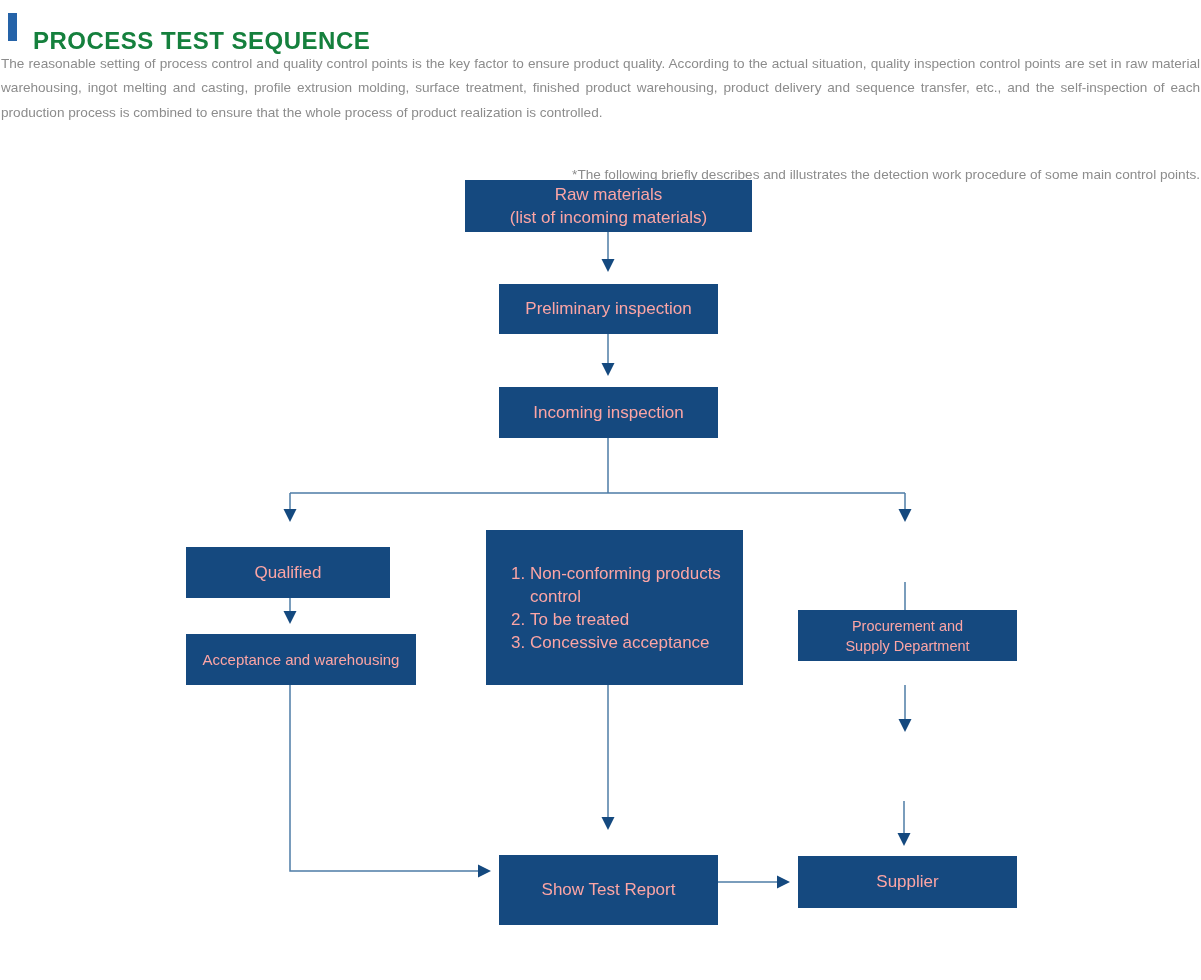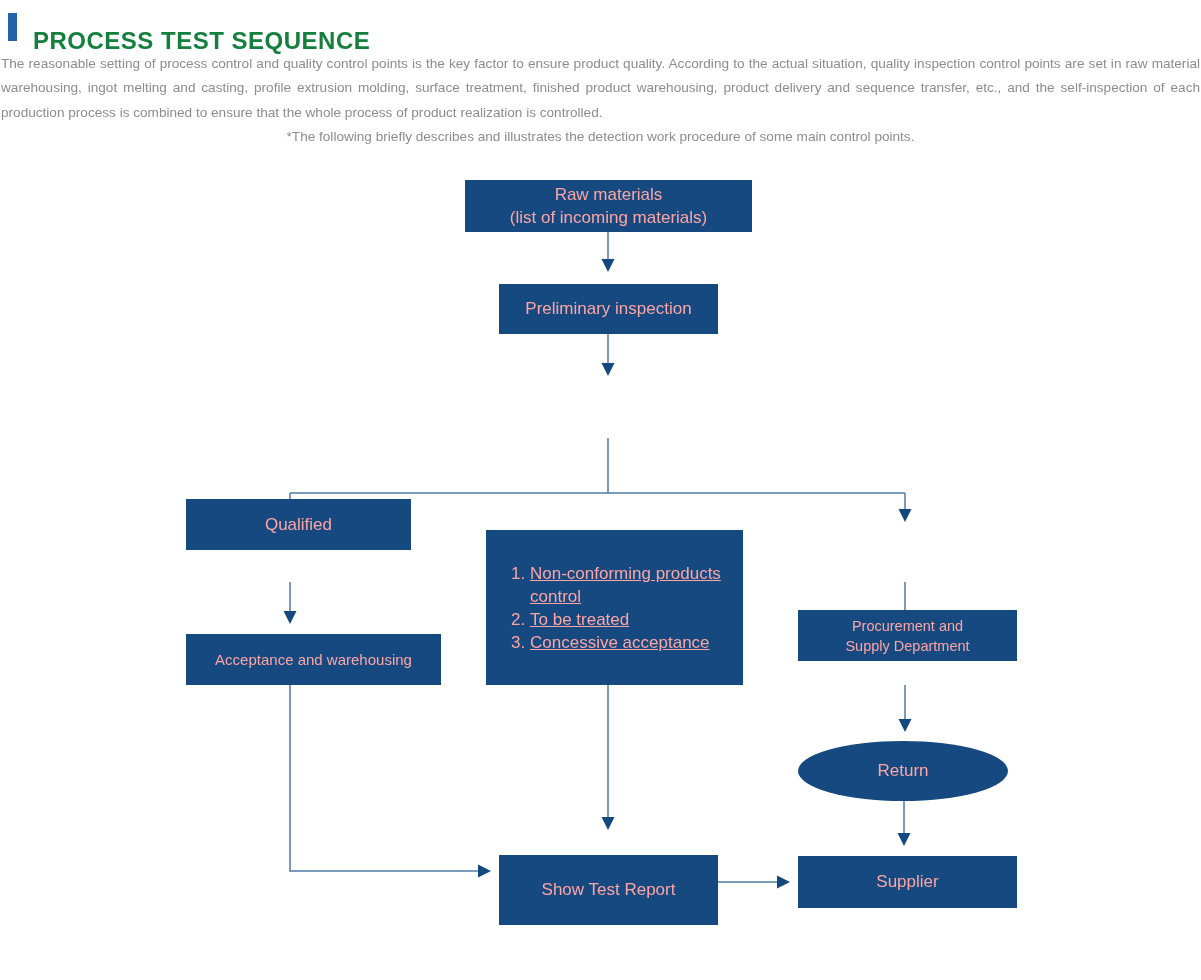--- a/index.html
+++ b/index.html
@@ -30,21 +30,21 @@
   
   .intro {
     position: absolute;
     left: 1px; top: 52px;
     width: 1199px;
     color: #8c8c8c;
     font-size: 13.6px;
     line-height: 24.3px;
   }
   .intro p { margin: 0; text-align: justify; }
-  .intro p.note { text-align: center; }
+  .intro p.note { text-align: right; margin-top: 38px; }
   
   .node {
     position: absolute;
     background: #15497f;
     color: #fca5a5;
     display: flex;
     flex-direction: column;
     align-items: center;
     justify-content: center;
     text-align: center;
@@ -56,21 +56,21 @@
   .node.two-line-sm { font-size: 14.5px; line-height: 20px; }
   .node.listbox { align-items: flex-start; }
   .node.listbox ol {
     margin: 0;
     padding-left: 44px;
     padding-right: 6px;
     width: 100%;
     text-align: left;
     line-height: 23px;
   }
-  .node.listbox li { margin: 0; text-decoration: underline; }
+  .node.listbox li { margin: 0; }
   
   .connectors {
     position: absolute;
     left: 0; top: 0;
     width: 1201px; height: 980px;
     pointer-events: none;
   }
 </style>
 </head>
 <body>
@@ -121,46 +121,46 @@
 
   <div class="node" style="left:465px; top:180px; width:287px; height:52px; line-height:23px;">
     <span>Raw materials</span>
     <span>(list of incoming materials)</span>
   </div>
 
   <div class="node" style="left:499px; top:284px; width:219px; height:50px;">
     <span>Preliminary inspection</span>
   </div>
 
+  <div class="node" style="left:499px; top:387px; width:219px; height:51px;">
+    <span>Incoming inspection</span>
+  </div>
 
-  <div class="node" style="left:186px; top:499px; width:225px; height:51px;">
+  <div class="node" style="left:186px; top:547px; width:204px; height:51px;">
     <span>Qualified</span>
   </div>
 
   <div class="node listbox" style="left:486px; top:530px; width:257px; height:155px;">
     <ol>
       <li>Non-conforming products control</li>
       <li>To be treated</li>
       <li>Concessive acceptance</li>
     </ol>
   </div>
 
 
-  <div class="node small-text" style="left:186px; top:634px; width:255px; height:51px;">
+  <div class="node small-text" style="left:186px; top:634px; width:230px; height:51px;">
     <span>Acceptance and warehousing</span>
   </div>
 
   <div class="node two-line-sm" style="left:798px; top:610px; width:219px; height:51px;">
     <span>Procurement and</span>
     <span>Supply Department</span>
   </div>
 
-  <div class="node ellipse" style="left:798px; top:741px; width:210px; height:60px;">
-    <span>Return</span>
-  </div>
 
   <div class="node" style="left:499px; top:855px; width:219px; height:70px;">
     <span>Show Test Report</span>
   </div>
 
   <div class="node" style="left:798px; top:856px; width:219px; height:52px;">
     <span>Supplier</span>
   </div>
 
 </div>

